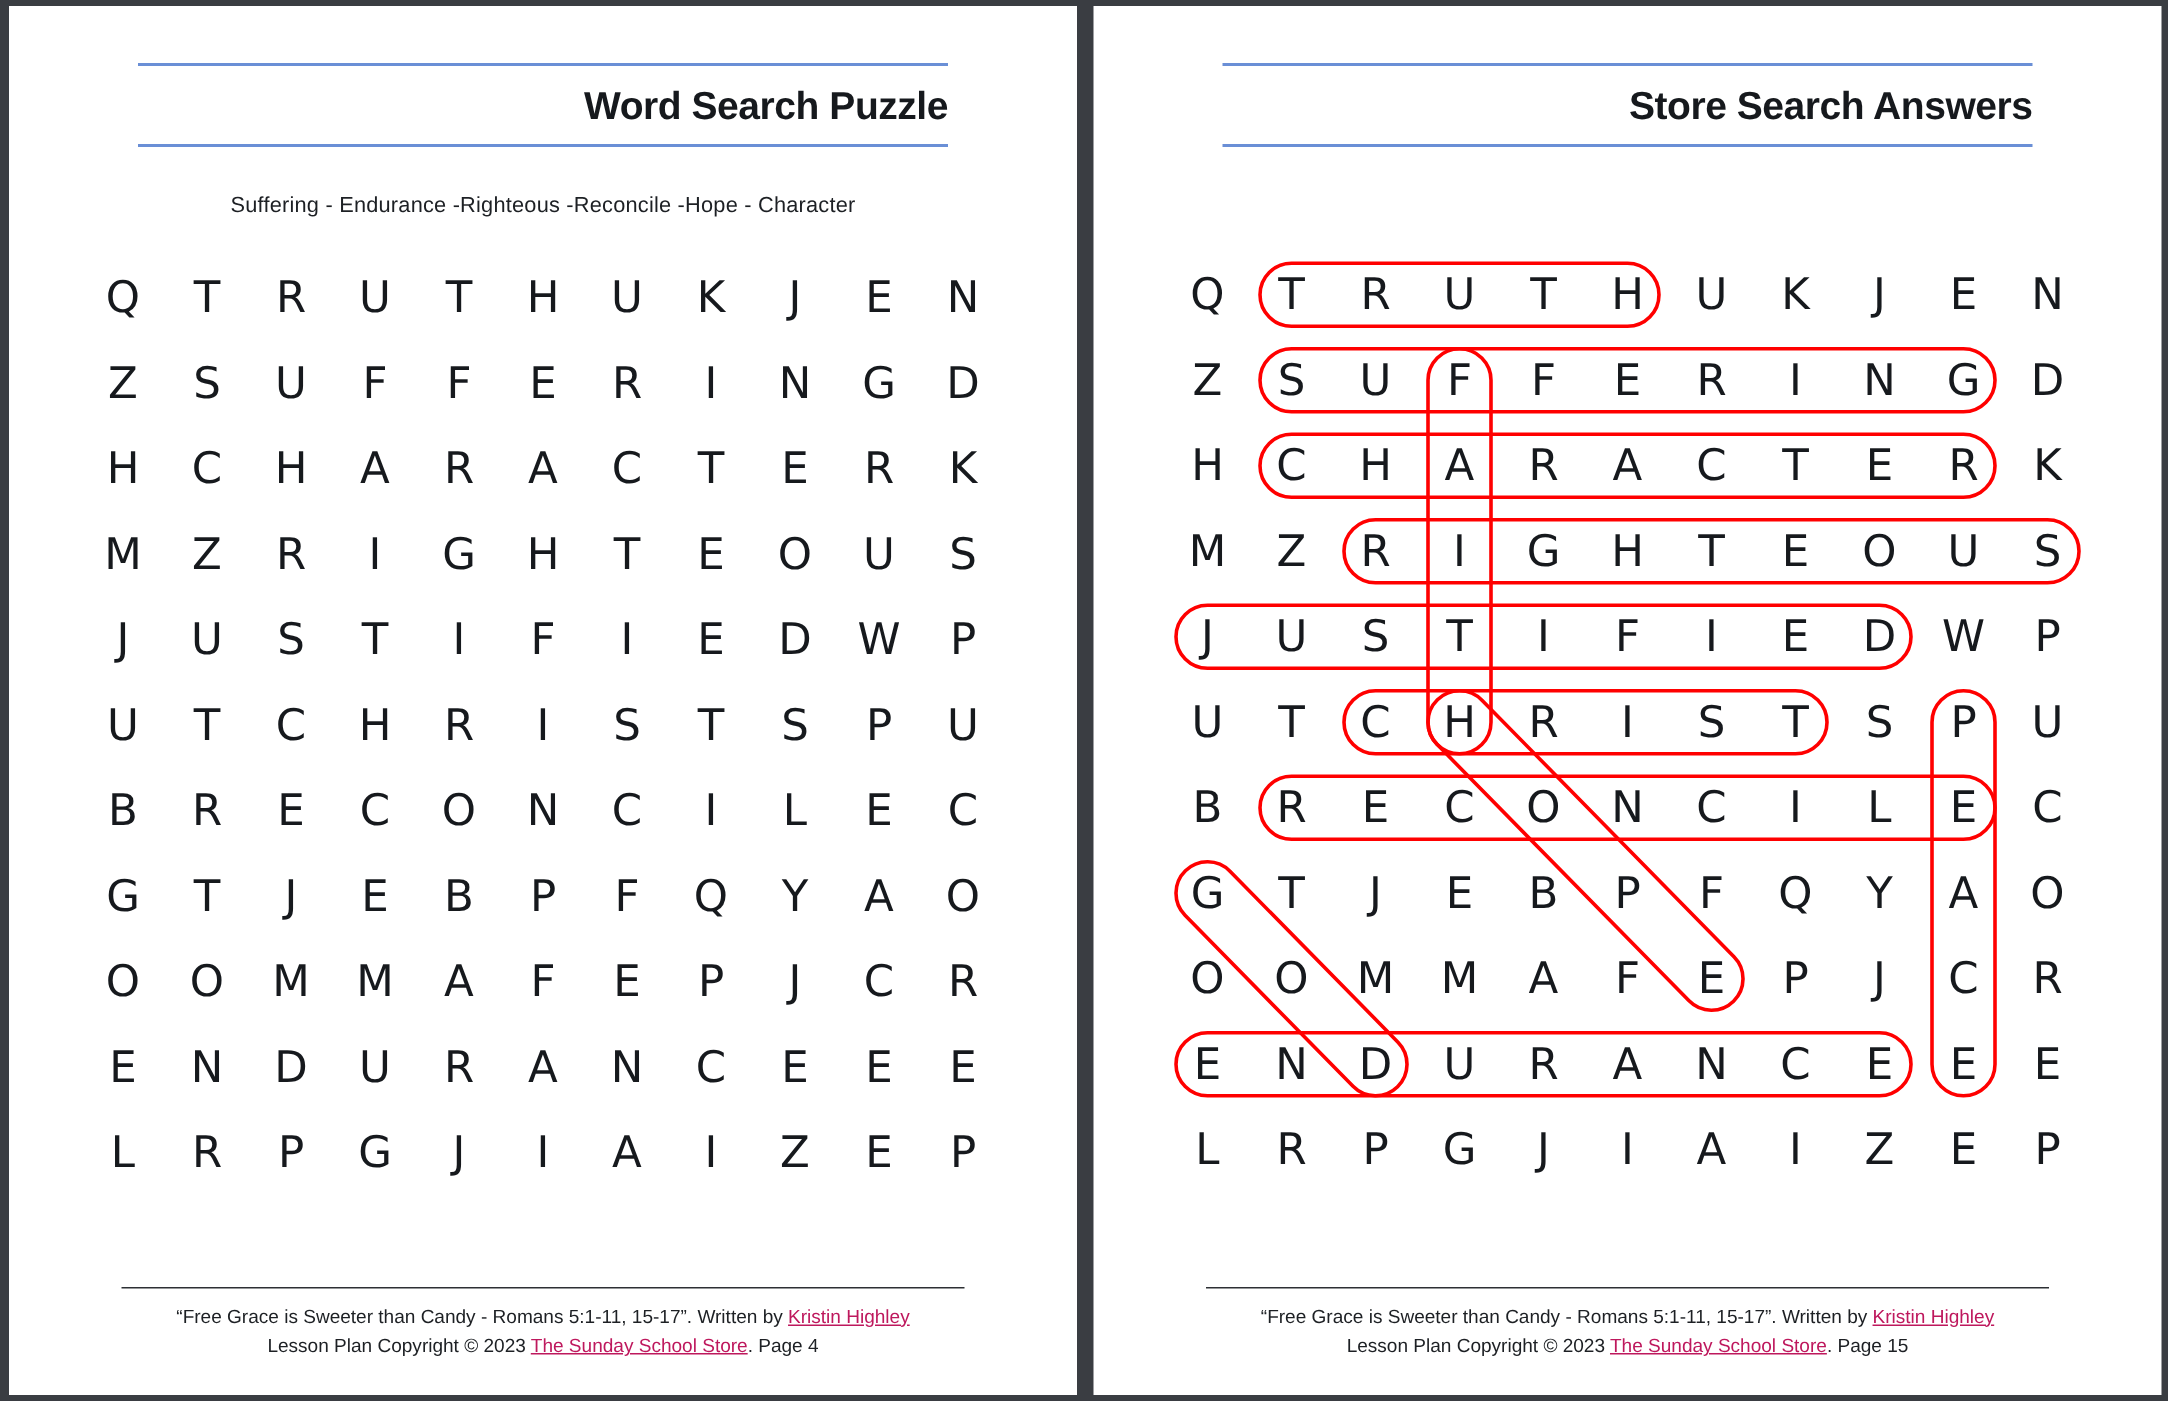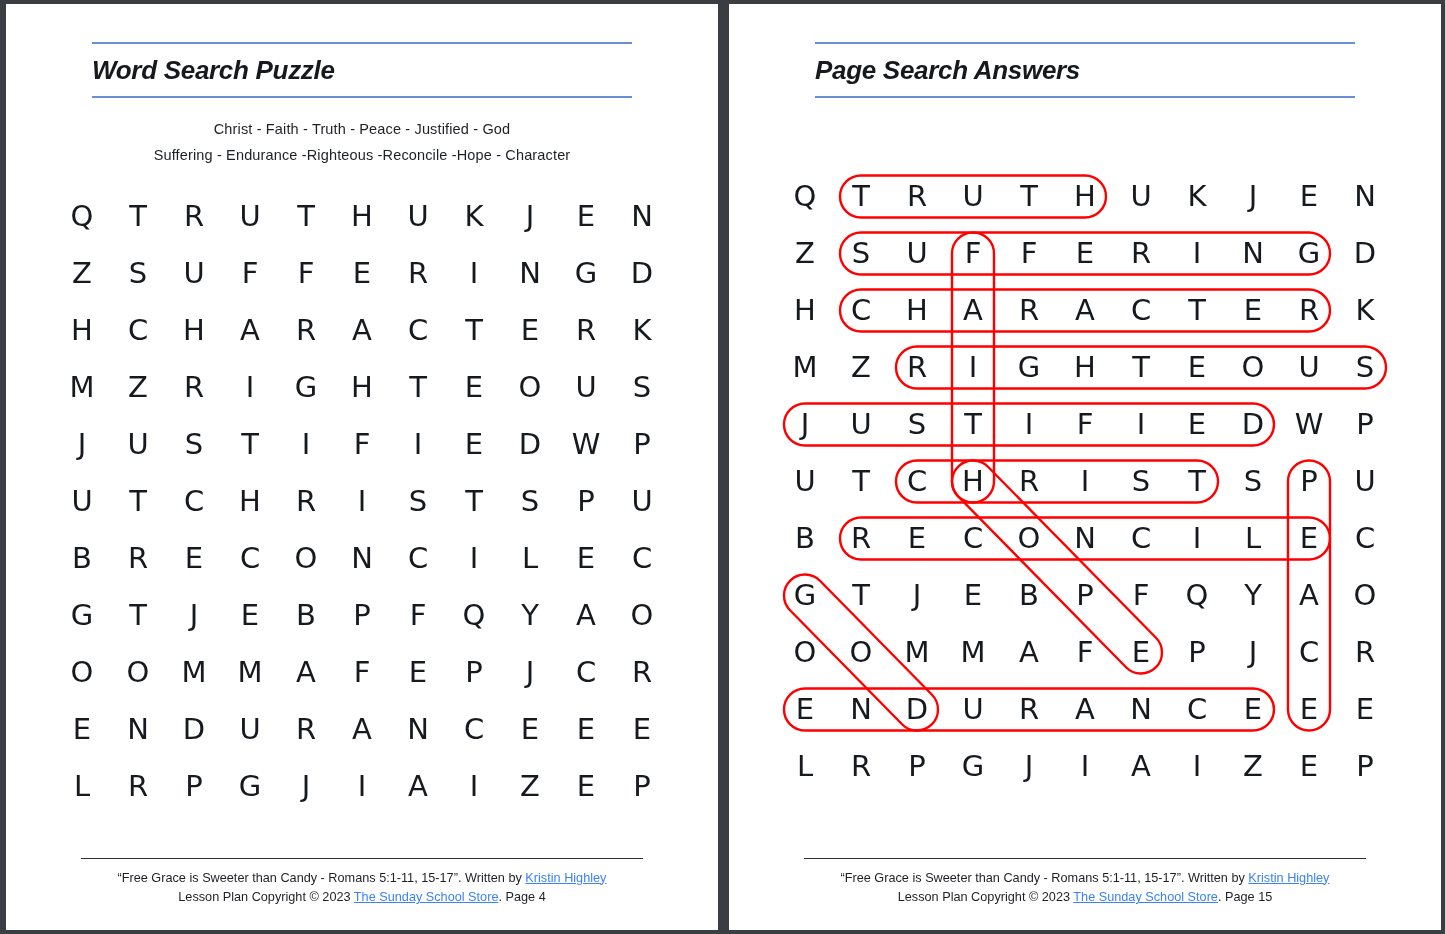--- a/index.html
+++ b/index.html
@@ -39,22 +39,21 @@
     flex-direction: column;
   }
 
   
   .title-block {
     margin: 38px auto 0 auto;
     width: 540px;
     border-top: 2px solid #6a8fd6;
     border-bottom: 2px solid #6a8fd6;
     padding: 12px 0 10px 0;
-    text-align: left;
-    font-style: italic;
+    text-align: right;
   }
   .page-title {
     font-size: 26px;
     font-weight: bold;
     color: #16191d;
     letter-spacing: -0.3px;
     line-height: 1.15;
   }
 
   
@@ -105,38 +104,37 @@
     margin-left: auto; margin-right: auto;
     border-top: 1.6px solid #2d3034;
     padding-top: 10px;
     padding-bottom: 22px;
     text-align: center;
     font-size: 12.7px;
     color: #1d2024;
     line-height: 1.55;
   }
   .footer a, .footer .link {
-    color: #3b82f6;
+    color: #be185d;
     text-decoration: underline;
   }
 </style>
 </head>
 <body>
 
 <div class="spread">
 
   <div class="page">
     <div class="page-inner">
 
       <div class="title-block">
         <div class="page-title">Word Search Puzzle</div>
       </div>
 
       <div class="wordlist">
-        <div class="wordlist-line">Christ - Faith - Truth - Peace - Justified - God</div>
         <div class="wordlist-line second">Suffering - Endurance -Righteous -Reconcile -Hope - Character</div>
       </div>
 
       <div class="grid-wrap" style="margin-top:24px;">
         <div class="grid" id="grid-left" style="grid-template-columns: repeat(11, 56px); grid-auto-rows: 57px;">
             <div class="cell">Q</div>
             <div class="cell">T</div>
             <div class="cell">R</div>
             <div class="cell">U</div>
             <div class="cell">T</div>
@@ -268,21 +266,21 @@
         </div>
       </div>
 
     </div>
   </div>
 
   <div class="page">
     <div class="page-inner">
 
       <div class="title-block">
-        <div class="page-title">Page Search Answers</div>
+        <div class="page-title">Store Search Answers</div>
       </div>
 
       <div class="grid-wrap" id="grid-wrap-right" style="margin-top:70px;">
         <div class="grid" id="grid-right" style="grid-template-columns: repeat(11, 56px); grid-auto-rows: 57px;">
             <div class="cell">Q</div>
             <div class="cell">T</div>
             <div class="cell">R</div>
             <div class="cell">U</div>
             <div class="cell">T</div>
             <div class="cell">H</div>

